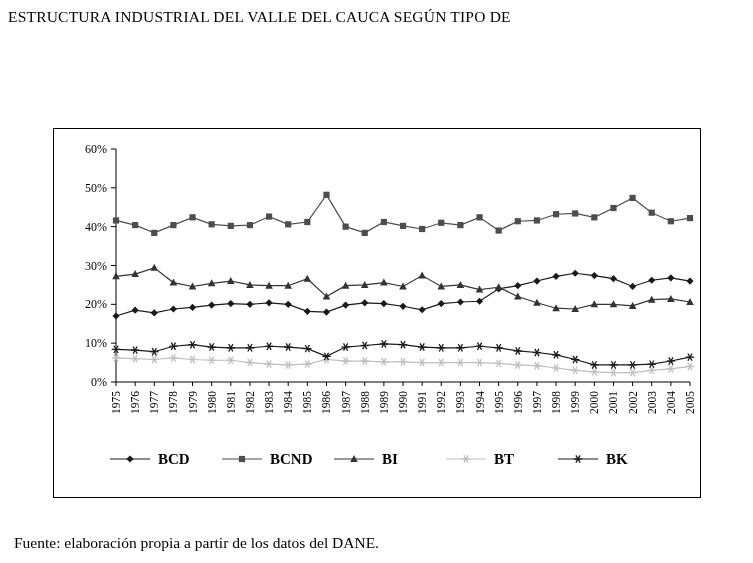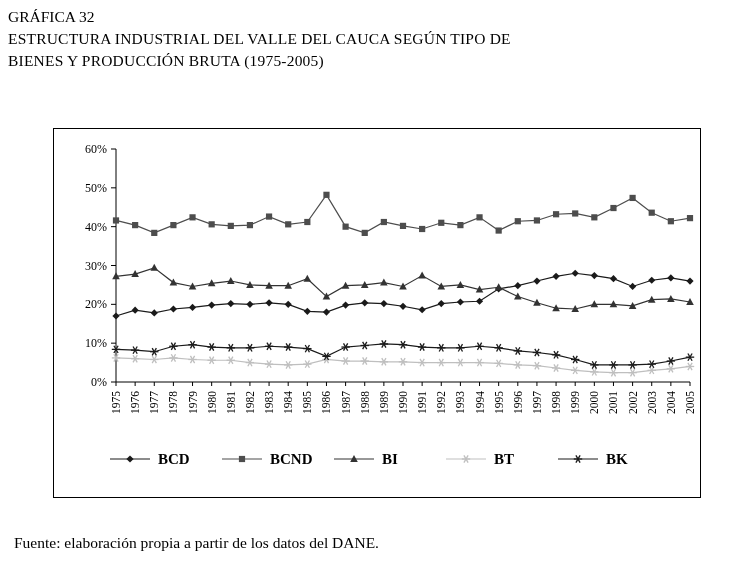--- a/index.html
+++ b/index.html
@@ -58,23 +58,21 @@
     font-family: "Liberation Serif", serif;
     font-size: 15px;
     font-weight: bold;
     fill: #000;
   }
 </style>
 </head>
 <body>
 
 <div class="title-block">
-  <div class="title-line">GRÁFICA 32</div>
   <div class="title-line caps">ESTRUCTURA INDUSTRIAL DEL VALLE DEL CAUCA SEGÚN TIPO DE</div>
-  <div class="title-line caps">BIENES Y PRODUCCIÓN BRUTA (1975-2005)</div>
 </div>
 
 <div class="chart-frame">
   <svg class="plot" id="chart-svg" viewBox="0 0 648 370" width="648" height="370">
       <g>
         <line x1="62" y1="20" x2="62" y2="253" stroke="#000" stroke-width="1"></line>
         <line x1="57" y1="253" x2="62" y2="253" stroke="#000" stroke-width="1"></line>
         <text x="53" y="257" text-anchor="end" class="tick-label">0%</text>
         <line x1="57" y1="214.16666666666669" x2="62" y2="214.16666666666669" stroke="#000" stroke-width="1"></line>
         <text x="53" y="218.16666666666669" text-anchor="end" class="tick-label">10%</text>

